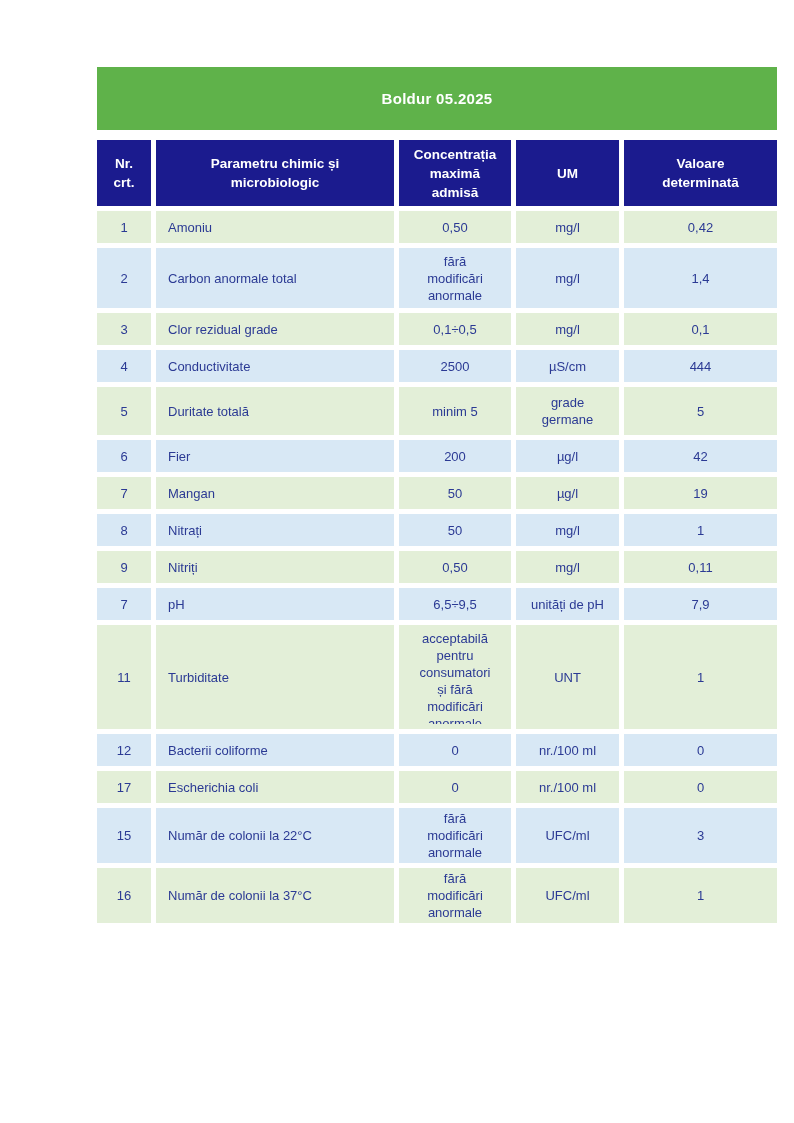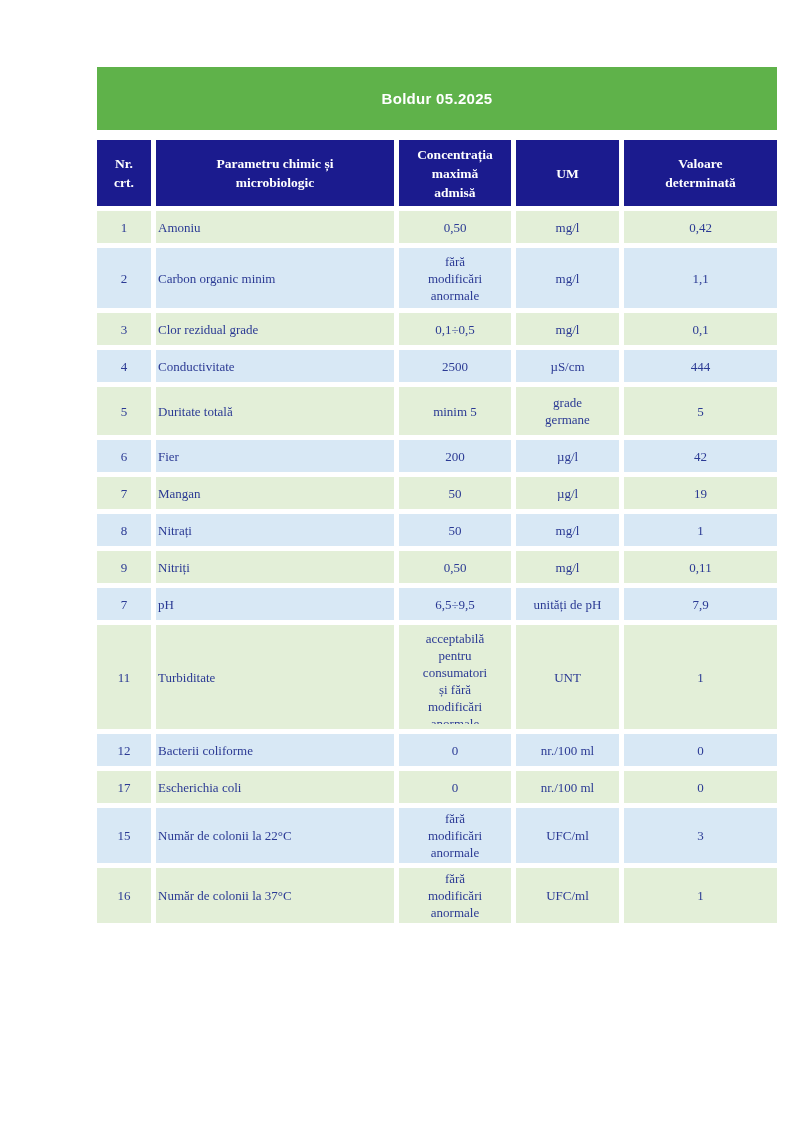--- a/index.html
+++ b/index.html
@@ -23,21 +23,20 @@
     font-size: 15px; font-weight: bold;
     letter-spacing: 0.3px;
   }
   table.data-table {
     table-layout: fixed;
     border-collapse: separate;
     border-spacing: 5px;
     width: 690px;
     margin-left: -5px;
     margin-top: 5px;
-    font-family: Liberation Serif, serif;
   }
   .data-table th {
     background: #1b1b8e;
     color: #ffffff;
     font-size: 13.5px;
     font-weight: bold;
     text-align: center;
     vertical-align: middle;
     white-space: pre-line;
     line-height: 19px;
@@ -50,21 +49,21 @@
     font-size: 13px;
     text-align: center;
     vertical-align: middle;
     white-space: pre-line;
     line-height: 17px;
     padding: 2px 3px;
   }
   .data-table tbody tr:nth-child(even) td { background: #d8e8f5; }
   .data-table td.param {
     text-align: left;
-    padding-left: 2px;
+    padding-left: 12px;
   }
   .data-table tbody tr       { height: 32px; }
   .data-table tbody tr:nth-child(2)  { height: 60px; }
   .data-table tbody tr:nth-child(5)  { height: 48px; }
   .data-table tbody tr:nth-child(11) { height: 104px; }
   .data-table tbody tr:nth-child(15) { height: 52px; }
   .data-table tbody tr:nth-child(16) { height: 52px; }
   
   .data-table tbody tr:nth-child(11) td.cma .wrap {
     height: 94px;
@@ -106,26 +105,26 @@
   <tr>
     <td class="nr">1</td>
     <td class="param">Amoniu</td>
     <td class="cma"><div class="wrap">0,50</div></td>
     <td class="um">mg/l</td>
     <td class="val">0,42</td>
   </tr>
 
   <tr>
     <td class="nr">2</td>
-    <td class="param">Carbon organic minim</td>
+    <td class="param">Carbon anormale total</td>
     <td class="cma"><div class="wrap">fără
 modificări
 anormale</div></td>
     <td class="um">mg/l</td>
-    <td class="val">1,1</td>
+    <td class="val">1,4</td>
   </tr>
 
   <tr>
     <td class="nr">3</td>
     <td class="param">Clor rezidual grade</td>
     <td class="cma"><div class="wrap">0,1÷0,5</div></td>
     <td class="um">mg/l</td>
     <td class="val">0,1</td>
   </tr>
 

